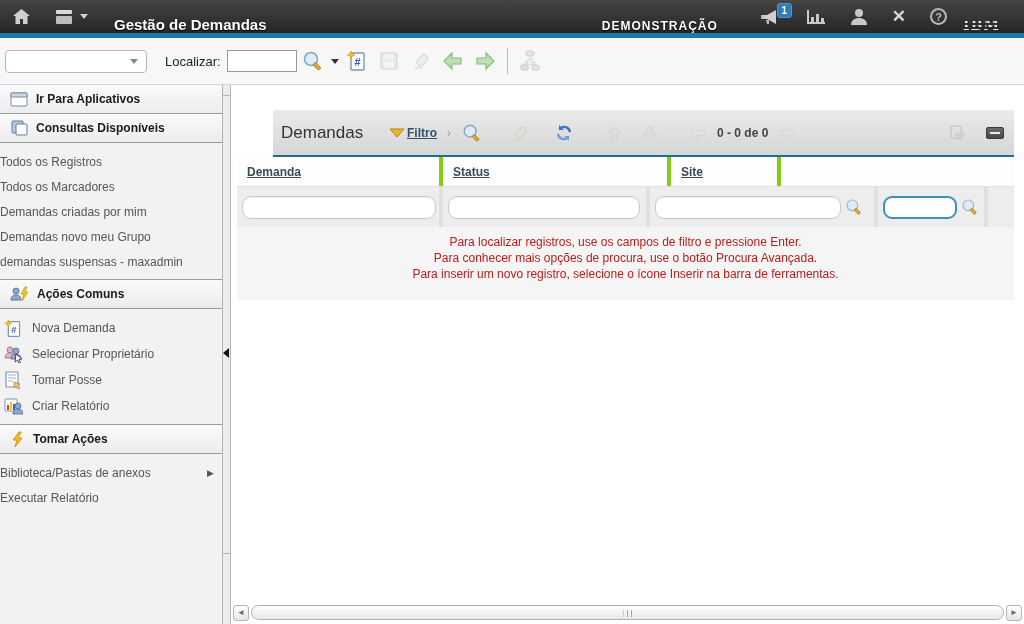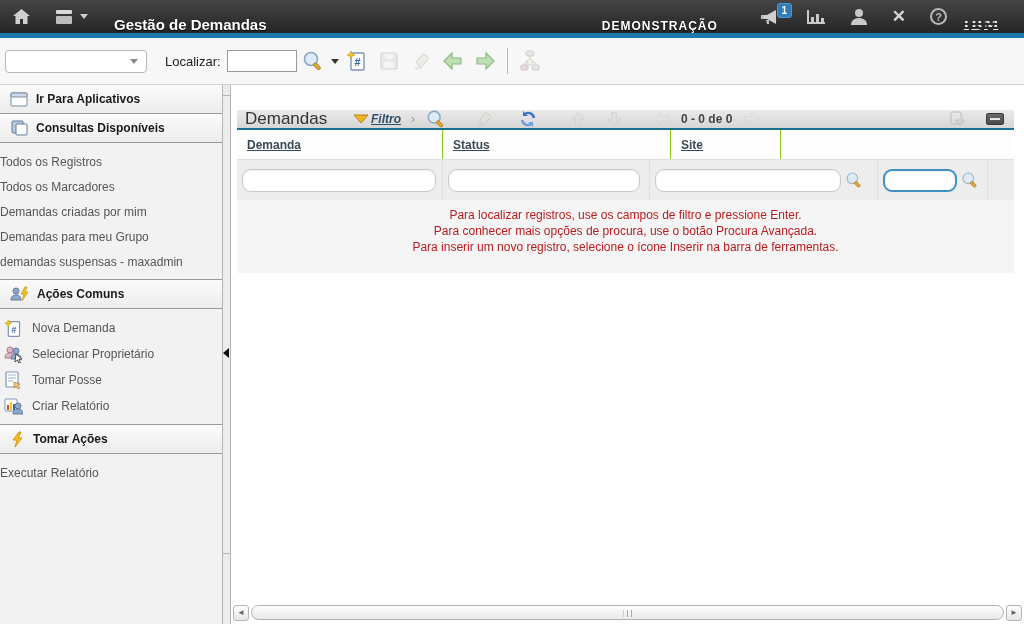--- a/index.html
+++ b/index.html
@@ -62,34 +62,34 @@
   
   .splitter { position:absolute; left:222px; top:0; bottom:0; width:9px; background:#ececec;
     border-left:1px solid #b5b5b5; border-right:1px solid #b5b5b5; cursor:col-resize; }
   .splitter .coll { position:absolute; top:263px; left:0; width:0; height:0;
     border-top:5px solid transparent; border-bottom:5px solid transparent; border-right:6px solid #111; }
   .splitter .tick { position:absolute; left:0; right:0; height:1px; background:#b5b5b5; }
 
   
   .main { position:absolute; left:231px; right:0; top:0; bottom:0; background:#fff; }
   .panel { position:absolute; left:6px; right:10px; top:25px; }
-  .panel-header { height:20px; background:linear-gradient(#eaeaea,#d6d6d6); border-bottom:2px solid #19718f;
-    display:flex; align-items:center; }
+  .panel-header { height:47px; background:linear-gradient(#eaeaea,#d6d6d6); border-bottom:2px solid #19718f;
+    display:flex; align-items:center;margin-left:36px; }
   .panel-title { font-size:17px; color:#333; margin-left:8px; width:108px; }
   .ph-icon { width:26px; height:22px; display:flex; align-items:center; justify-content:center; cursor:pointer; }
-  .filtro-link { color:#31506b; font-weight:bold; text-decoration:underline; font-size:12px; cursor:pointer; margin:0 2px;font-style:italic; }
+  .filtro-link { color:#31506b; font-weight:bold; text-decoration:underline; font-size:12px; cursor:pointer; margin:0 2px; }
   .ph-chevron { color:#999; font-size:12px; margin:0 8px; }
   .pag-label { font-weight:bold; color:#444; font-size:12px; margin:0 6px; }
   .min-btn { width:18px; height:12px; background:linear-gradient(#6a6a6a,#4a4a4a); border:1px solid #3a3a3a;
     border-radius:2px; margin:0 10px 0 14px; position:relative; cursor:pointer; }
   .min-btn::after { content:""; position:absolute; left:3px; right:3px; top:4px; height:2px; background:#e8e8e8; }
 
   
   .thead-row { display:flex; background:#fdfdfd; height:29px; align-items:center; }
-  .col { border-right:1px solid #84cc16; height:100%; display:flex; align-items:center; }
+  .col { border-right:4px solid #84cc16; height:100%; display:flex; align-items:center; }
   .c1{width:206px;} .c2{width:207px;} .c3{width:228px;} .c4{width:110px;} .c5{flex:1; border-right:none;}
   .col-link { font-weight:bold; font-size:12px; color:#3a4a56; text-decoration:underline; margin-left:10px; cursor:pointer; }
   .filter-row { display:flex; background:#ededee; height:41px; align-items:center; border-top:1px solid #e0e0e0; }
   .f-input { height:23px; background:#fff; border:1px solid #c8c8c8; border-radius:9px; margin-left:5px;
     box-shadow:inset 0 1px 2px rgba(0,0,0,.06); font-size:12px; padding:0 8px; }
   .fi1{width:194px;} .fi2{width:192px;} .fi3{width:186px;} .fi4{width:74px; border:2px solid #3f8fc0;}
   .lookup { margin-left:4px; cursor:pointer; display:flex; }
   .hints { background:#f5f5f5; text-align:center; padding:7px 0 18px; }
   .hints div { font-size:12px; color:#b91c1c; line-height:16px; }
 
@@ -261,21 +261,21 @@
       <div class="side-item">
           <span>Todos os Registros</span>
         </div>
       <div class="side-item">
           <span>Todos os Marcadores</span>
         </div>
       <div class="side-item">
           <span>Demandas criadas por mim</span>
         </div>
       <div class="side-item">
-          <span>Demandas para meu Grupo</span>
+          <span>Demandas novo meu Grupo</span>
         </div>
       <div class="side-item">
           <span>demandas suspensas - maxadmin</span>
         </div>
     </div>
     <div class="side-sec-end"></div>
     <div class="side-header">
       <span>
         <svg width="19" height="16" viewBox="0 0 19 16">
           <circle cx="6" cy="5" r="3" fill="#8fa8c8" stroke="#5f7a9e"></circle>
@@ -335,20 +335,24 @@
     <div class="side-sec-end"></div>
     <div class="side-header">
       <span>
         <svg width="15" height="17" viewBox="0 0 15 17">
           <path d="M9 1 3 9h4l-2 7 7-9H8l3-6z" fill="#f5c518" stroke="#d08a10" stroke-width="0.9"></path>
         </svg>
       </span>
       <span class="lbl">Tomar Ações</span>
     </div>
     <div style="padding-top:6px;">
+      <div class="side-item">
+        <span>Biblioteca/Pastas de anexos</span>
+        <span class="flyout">▶</span>
+      </div>
       <div class="side-item">
         <span>Executar Relatório</span>
       </div>
     </div>
   </div>
 
   <div class="splitter">
     <span class="tick" style="top:10px"></span>
     <span class="coll"></span>
     <span class="tick" style="bottom:70px"></span>

